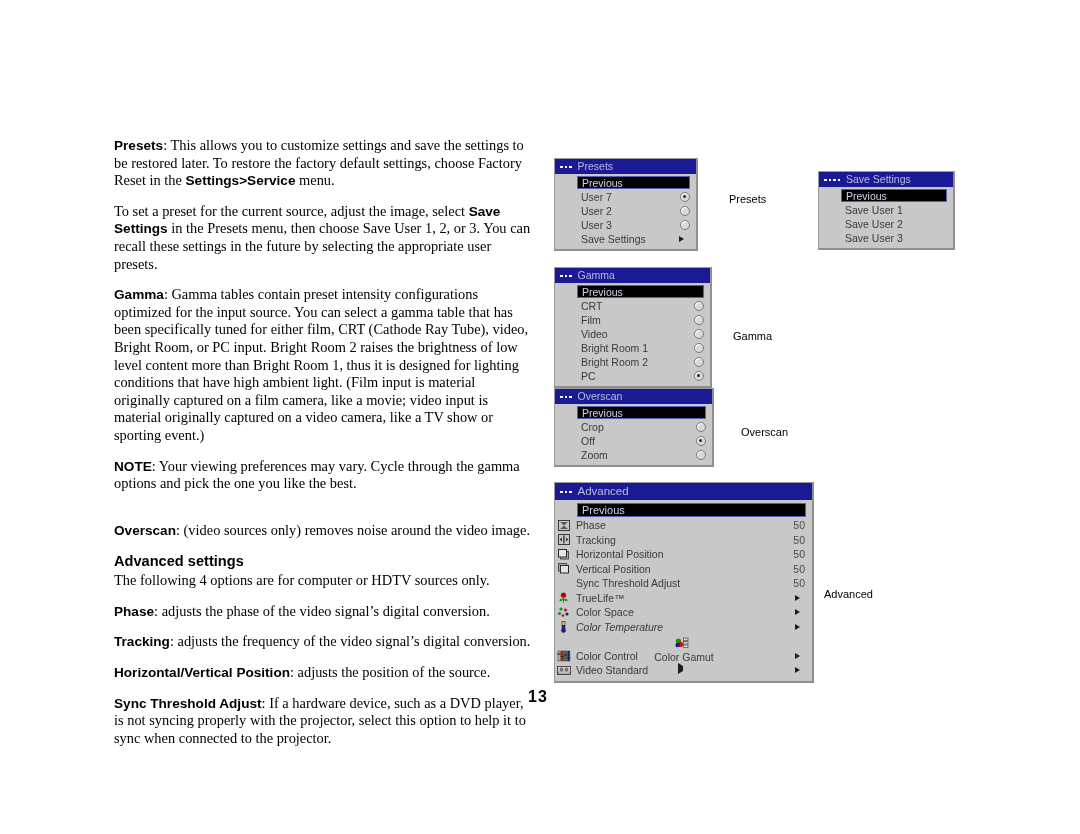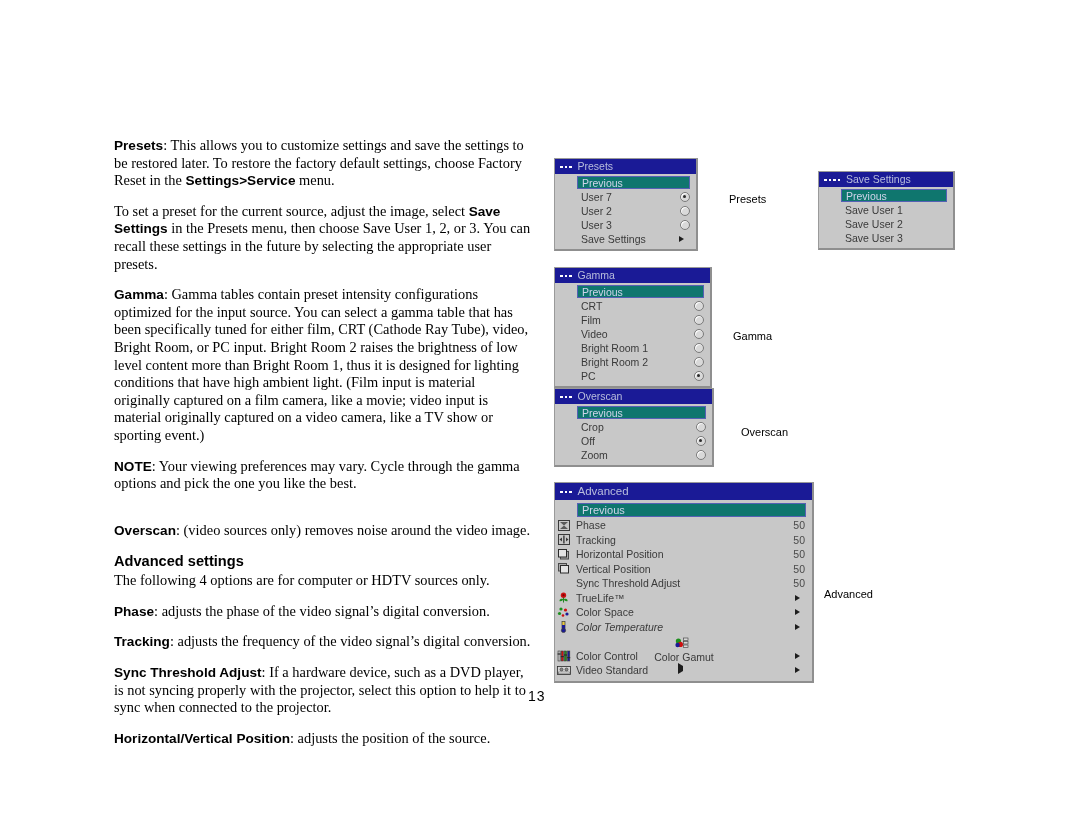--- a/index.html
+++ b/index.html
@@ -19,22 +19,22 @@
   }
   .para b{font-family:"Liberation Sans",sans-serif;font-weight:bold;font-size:13.6px;}
   .h-sub{
     font-family:"Liberation Sans",sans-serif;font-weight:bold;
     font-size:14.6px;color:#000;margin:0 0 2px 0;line-height:18px;
   }
   .gap-lg{height:16px;}
 
   .pagenum{
     position:absolute;left:528px;top:688px;
-    font-family:"Liberation Sans",sans-serif;font-weight:normal;
-    font-size:14px;color:#000;letter-spacing:1px;
+    font-family:"Liberation Sans",sans-serif;font-weight:bold;
+    font-size:16px;color:#000;letter-spacing:1px;
   }
 
   
   .osd{
     position:absolute;
     background:#c8c8c8;
     border:1px solid #9a9a9a;
     border-right:2px solid #8f8f8f;
     border-bottom:2px solid #8f8f8f;
     font-family:"Liberation Sans",sans-serif;
@@ -55,21 +55,21 @@
     display:flex;align-items:center;
     height:14px;font-size:10.5px;color:#3a3a3a;
     padding:0 3px 0 0;box-sizing:border-box;
   }
   .row .ico{
     width:17px;flex:0 0 17px;display:flex;align-items:center;justify-content:center;
   }
   .row .lbl{flex:1 1 auto;padding-left:4px;white-space:nowrap;}
   .row .val{font-size:10.5px;color:#4a4a4a;padding-right:4px;}
   .row.prev{
-    background:#0f766e;color:#cfd4ea;
+    background:#000000;color:#cfd4ea;
     margin:0 6px 1px 22px;height:13px;padding-left:4px;
     border:1px solid #5560b4;
   }
   .row.prev .lbl{padding-left:0;}
   .row.indent .lbl{padding-left:26px;}
 
   
   .radio{
     width:8px;height:8px;border-radius:50%;
     background:#d9d9d9;border:1px solid #7a7a7a;
@@ -115,23 +115,23 @@
 
     <p class="para"><b>Overscan</b><span>: (video sources only) removes noise around the video image.</span></p>
 
     <h3 class="h-sub">Advanced settings</h3>
     <p class="para">The following 4 options are for computer or HDTV sources only.</p>
 
     <p class="para"><b>Phase</b><span>: adjusts the phase of the video signal’s digital conversion.</span></p>
 
     <p class="para"><b>Tracking</b><span>: adjusts the frequency of the video signal’s digital conversion.</span></p>
 
+    <p class="para"><b>Horizontal/Vertical Position</b><span>: adjusts the position of the source.</span></p>
+
     <p class="para"><b>Sync Threshold Adjust</b><span>: If a hardware device, such as a DVD player, is not syncing properly with the projector, select this option to help it to sync when connected to the projector.</span></p>
-
-    <p class="para"><b>Horizontal/Vertical Position</b><span>: adjusts the position of the source.</span></p>
   </div>
 
   <div class="pagenum">13</div>
 
   <div class="osd" style="left:554px;top:158px;width:144px;">
     <div class="osd-title">
       <span class="dots">
           <i></i>
           <i></i>
           <i></i>

